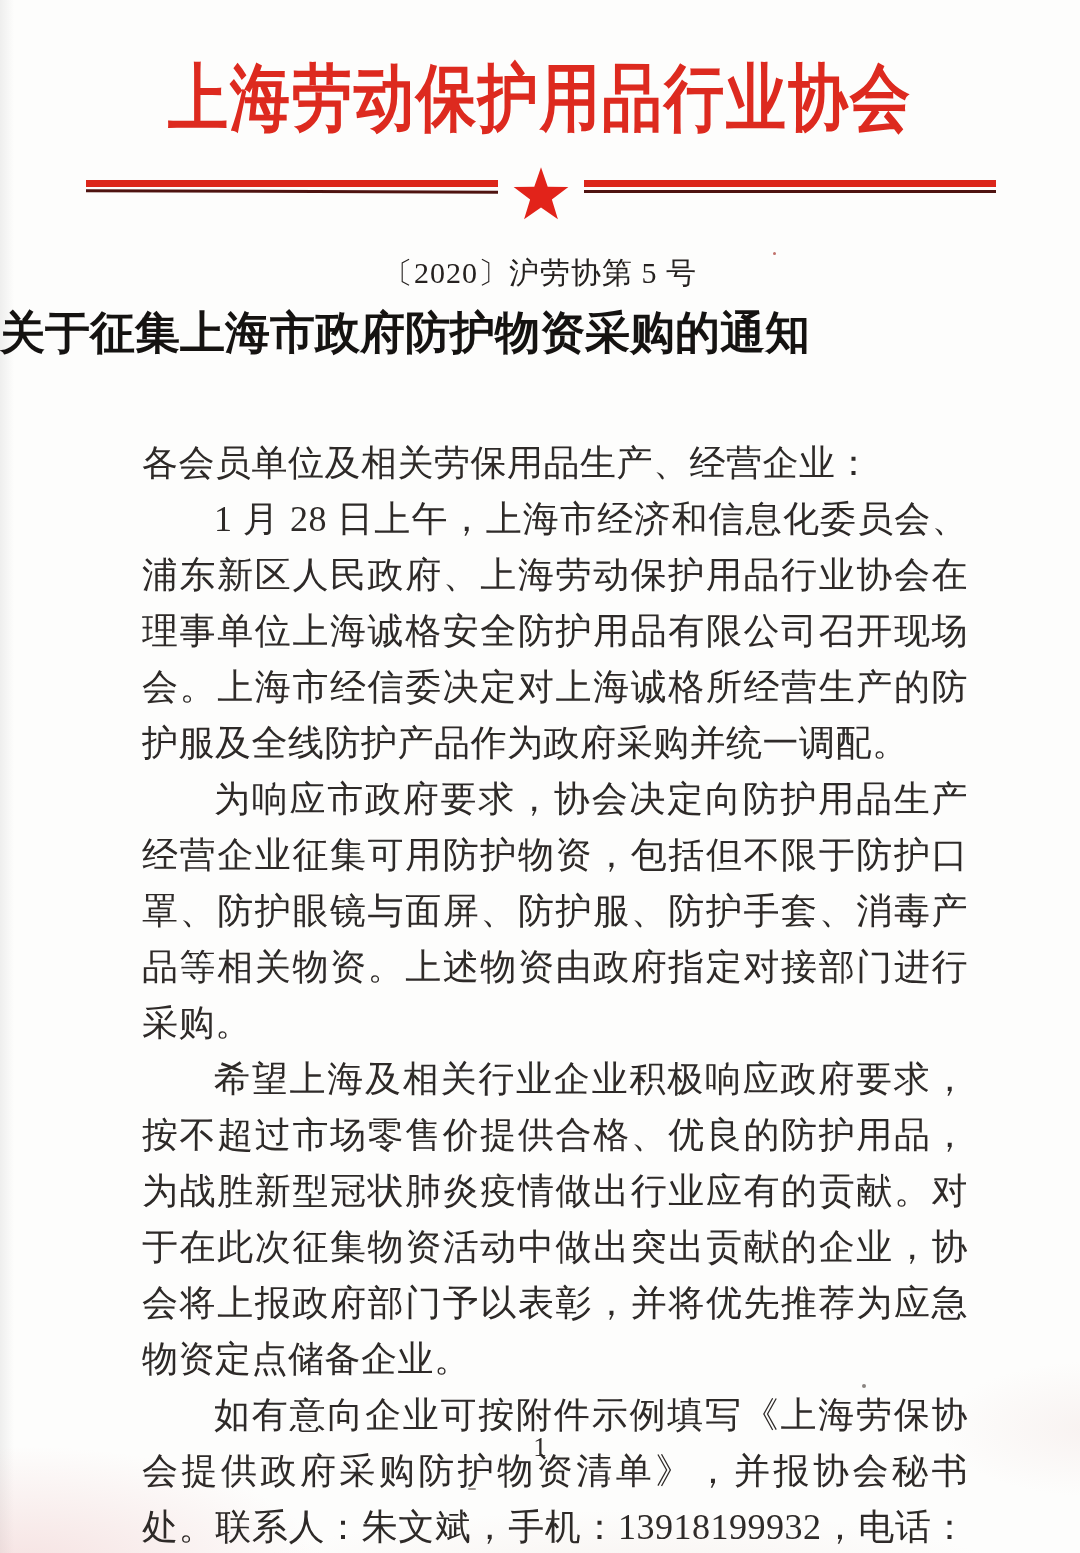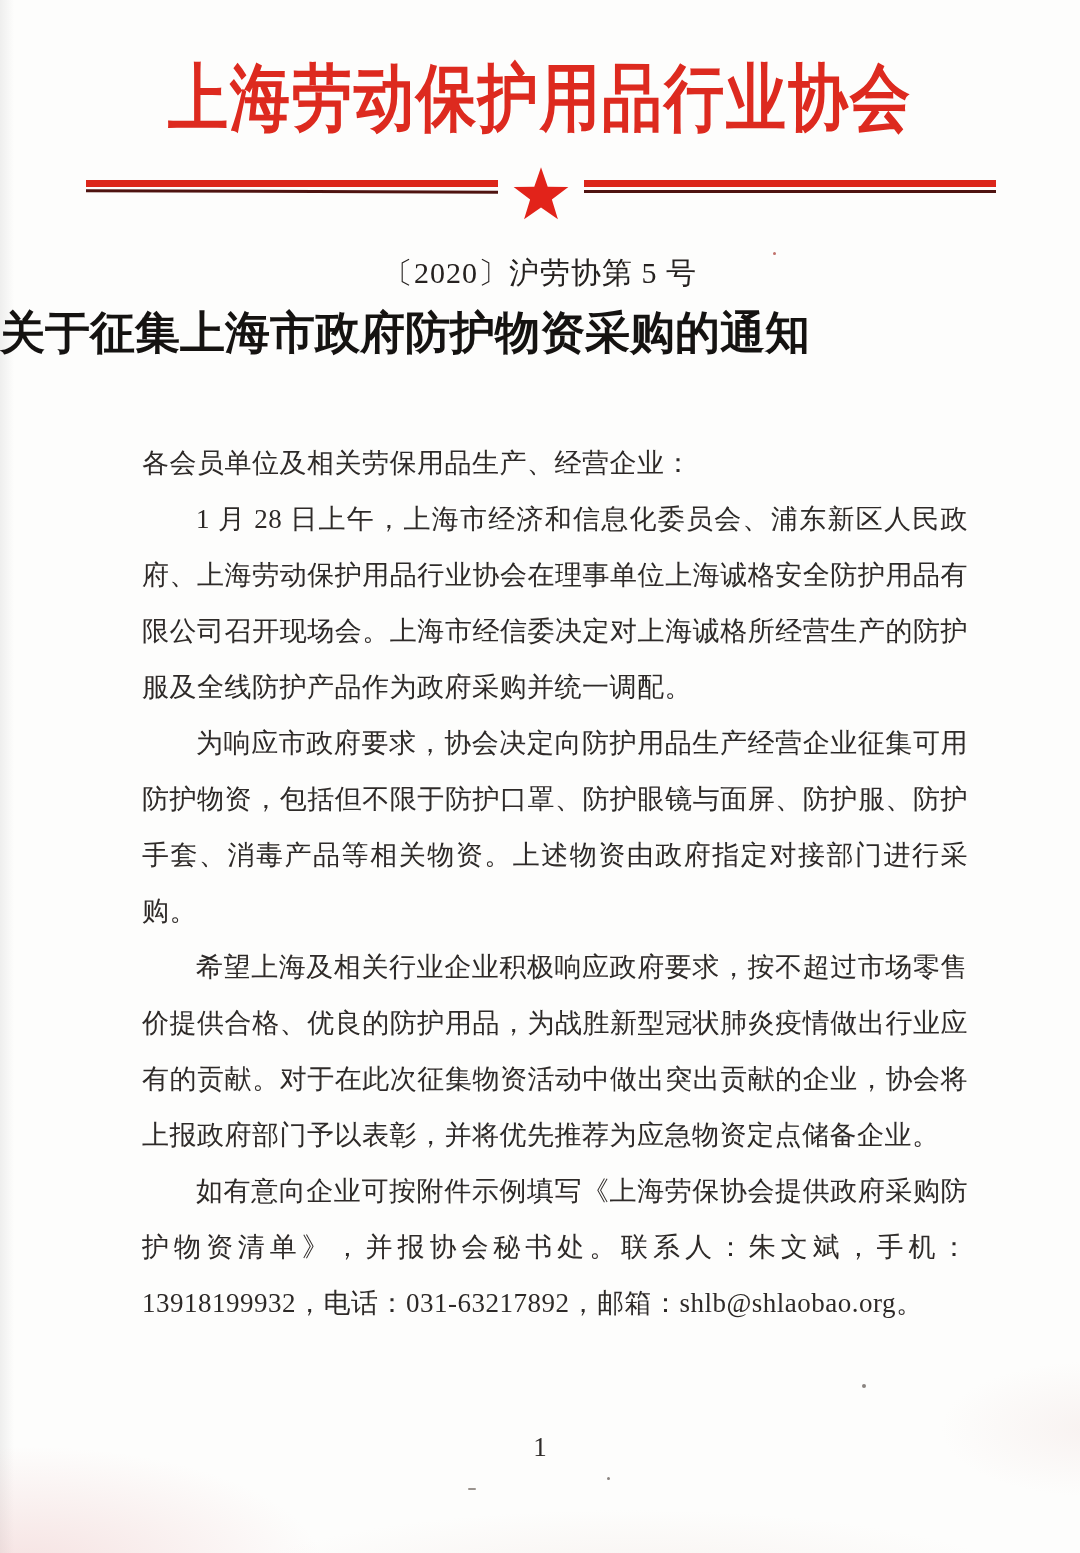--- a/index.html
+++ b/index.html
@@ -42,21 +42,21 @@
   }
   .doc-title {
     margin:16px 0 0 0; text-align:left;
     font-size:45px; line-height:54px; font-weight:700; color:#151311;
     letter-spacing:0px; white-space:nowrap;
   }
 
   
   .body-text { margin-top:75px; padding:0 112px 0 142px; }
   .salutation, .body-para {
-    margin:0; font-size:27px; line-height:56px;
+    margin:0; font-size:36px; line-height:56px;
     text-align:justify; letter-spacing:0.5px; color:var(--text,#2e2a28);
   }
   .body-para { text-indent:2em; }
 
   
   .page-number {
     position:absolute; top:1432px; left:0; width:100%;
     text-align:center; font-size:27px; color:#2f2b29;
   }
 

